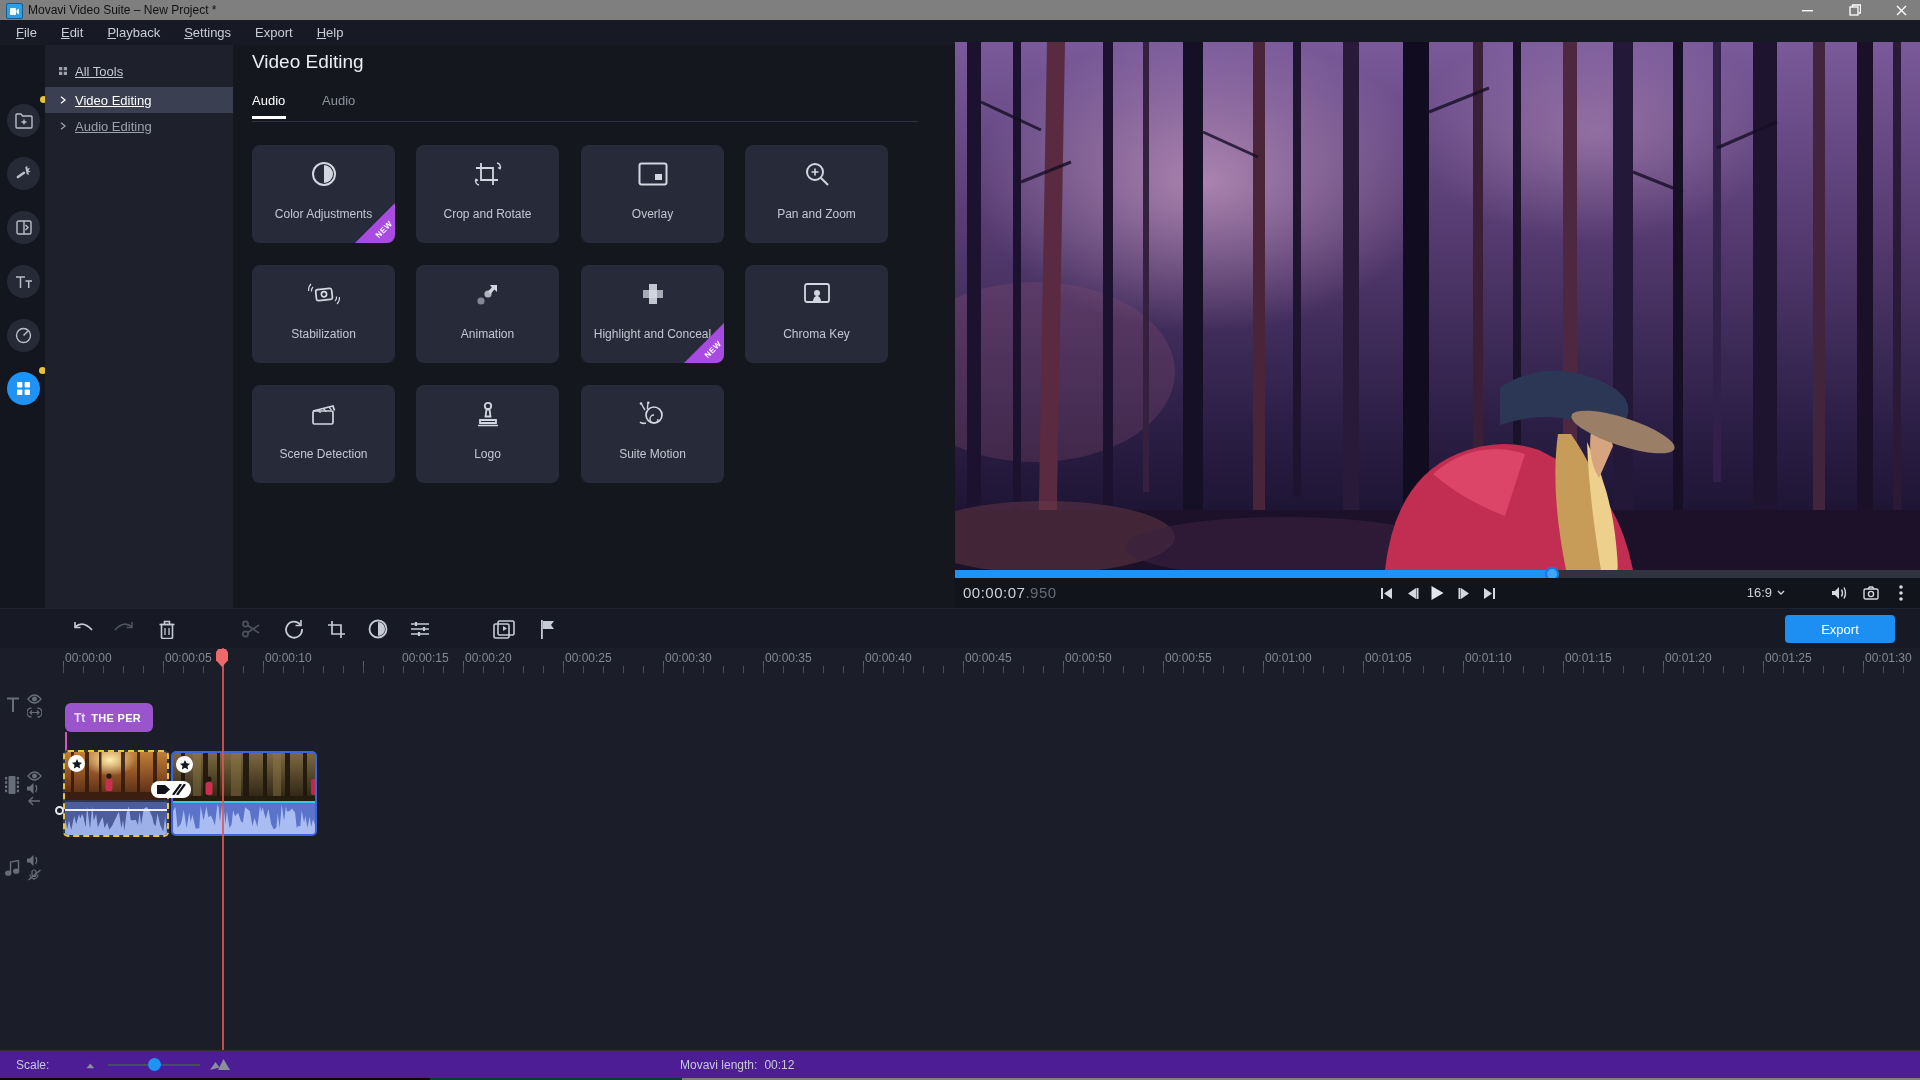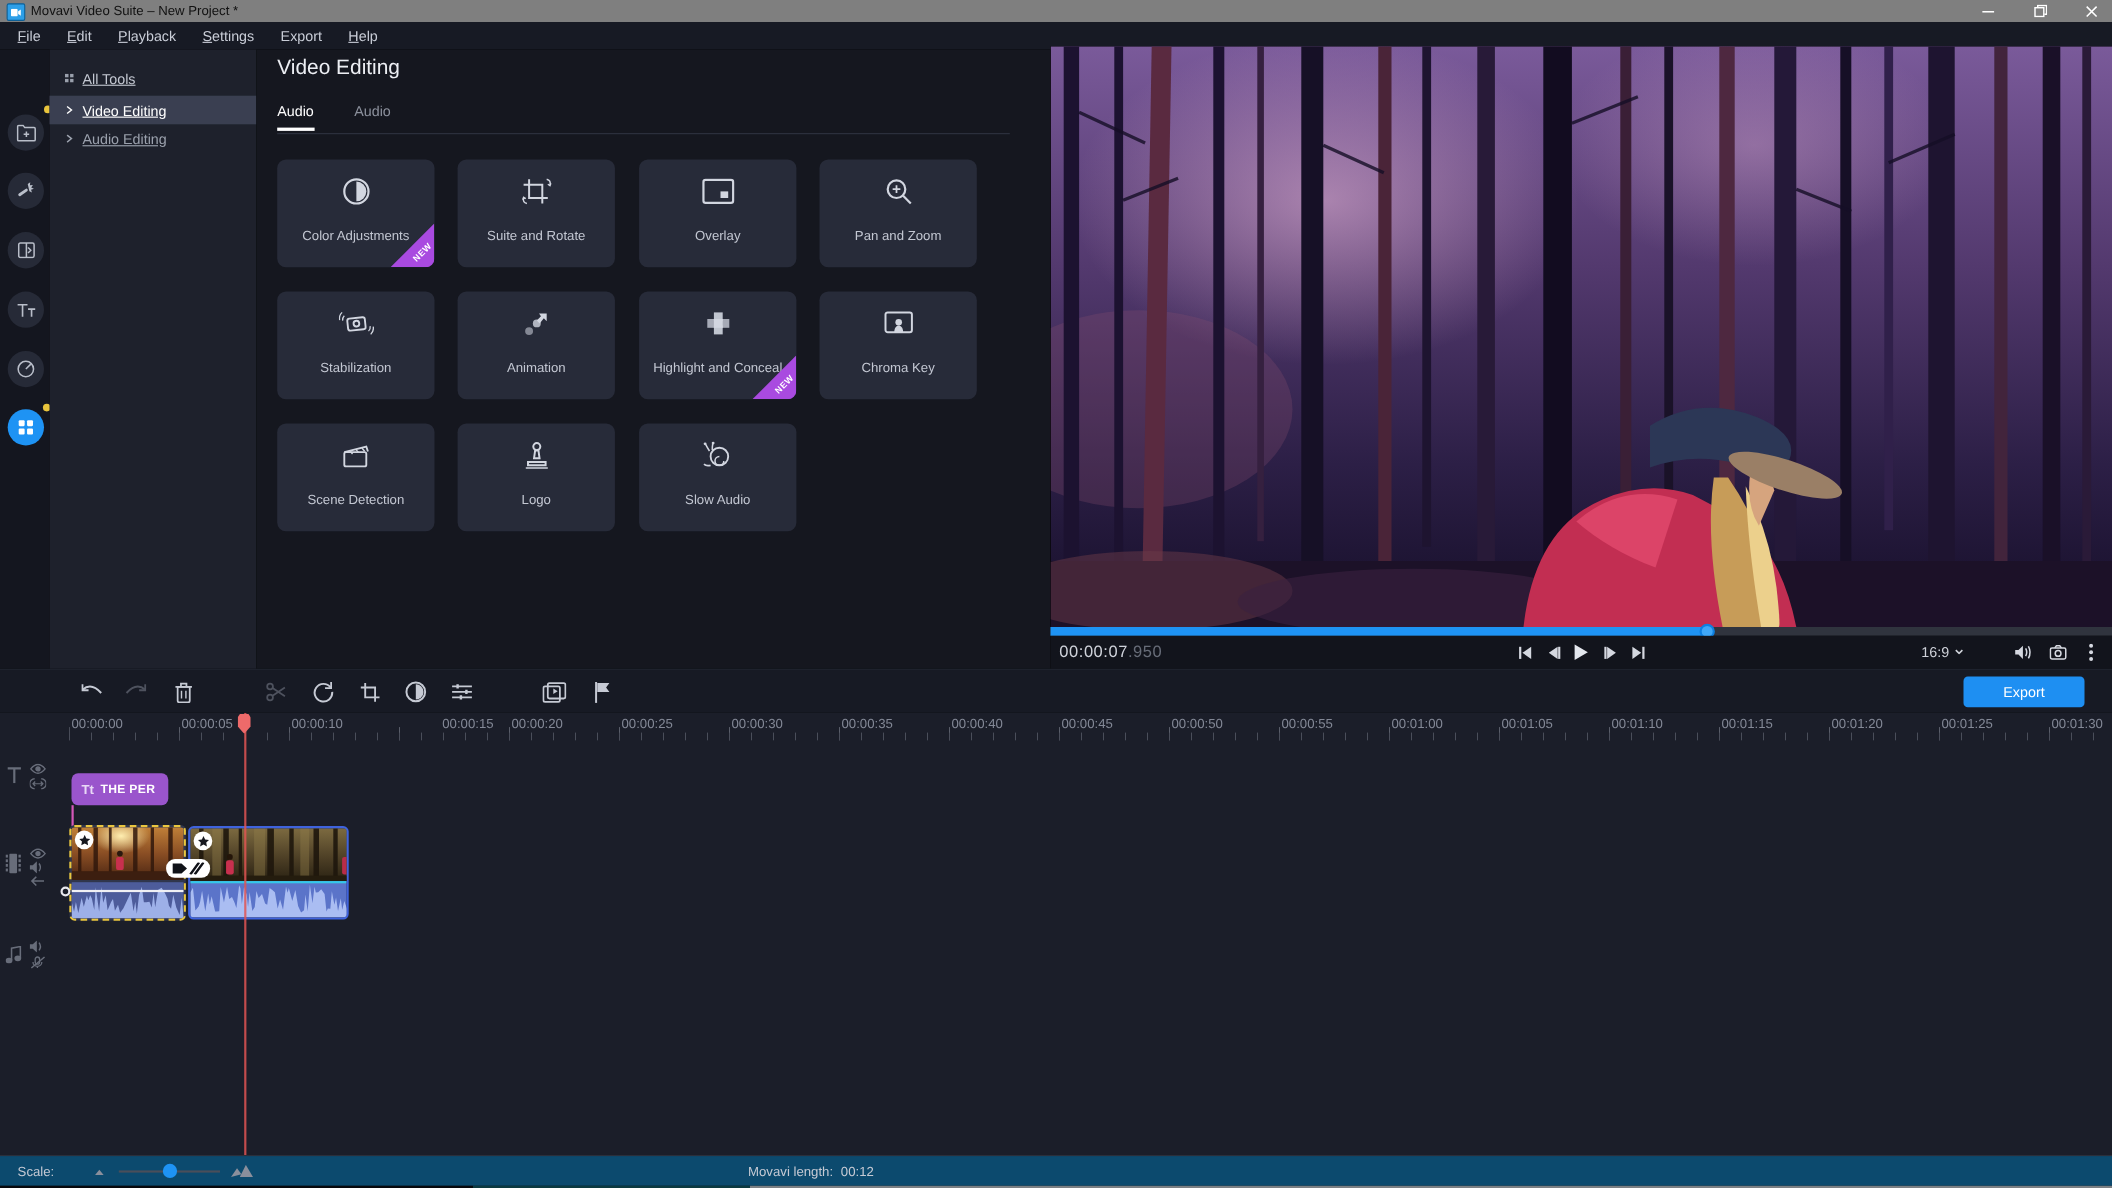--- a/index.html
+++ b/index.html
@@ -88,21 +88,21 @@
   .star-badge{width:17px;height:17px;border-radius:50%;background:#fff;display:flex;align-items:center;
               justify-content:center;position:absolute;}
   #transition-badge{left:151px;top:133px;width:40px;height:17px;background:#fff;border-radius:8px;
                     display:flex;align-items:center;justify-content:center;gap:1px;}
   #vol-handle{left:55px;top:158px;width:9px;height:9px;border-radius:50%;background:#1b1e29;
               border:2px solid #e8e8ee;box-sizing:border-box;}
   #playhead-line{left:222px;top:0px;width:2px;height:402px;background:rgba(224,85,82,.85);}
   #playhead-cap{left:216px;top:1px;width:12px;height:18px;background:#ee6a6a;
                 clip-path:polygon(18% 0,82% 0,100% 18%,100% 62%,50% 100%,0 62%,0 18%);}
   
-  #statusbar{left:0;top:1050px;width:1920px;height:28px;background:#0c4a6e;border-top:1px solid #2b2f3b;
+  #statusbar{left:0;top:1050px;width:1920px;height:28px;background:#4c1d95;border-top:1px solid #2b2f3b;
              box-sizing:border-box;color:#c6cad4;font-size:12px;}
   #scale-track{left:108px;top:13px;width:92px;height:2px;background:#4a4e5a;}
   #scale-handle{left:148px;top:7px;width:13px;height:13px;border-radius:50%;background:#1e93f4;}
   #edge-strip{left:0;top:1078px;width:1920px;height:2px;
       background:linear-gradient(90deg,#07090d 0 430px,#0c3a40 430px 682px,#7c8084 682px 100%);}
   svg{display:block;}
 </style>
 </head>
 <body>
 
@@ -230,21 +230,21 @@
   <div class="card abs" style="left:183px;top:100px;">
     <div class="cicon abs">
       <svg width="30" height="28" viewBox="0 0 30 28" fill="none" stroke="currentColor" stroke-width="1.8">
           <path d="M8 3v17h17M3 8h17v17"></path>
           <path d="M24 3q4 1 3 5" stroke-width="1.3"></path>
           <path d="M27.8 6.5l-.8 2.2-2-1.2" stroke-width="1.3"></path>
           <path d="M6 25q-4-1-3-5" stroke-width="1.3"></path>
           <path d="M2.2 21.5l.8-2.2 2 1.2" stroke-width="1.3"></path>
         </svg>
     </div>
-    <div class="clabel abs">Suite and Rotate</div>
+    <div class="clabel abs">Crop and Rotate</div>
   </div>
   <div class="card abs" style="left:348px;top:100px;">
     <div class="cicon abs">
       <svg width="30" height="24" viewBox="0 0 30 24" fill="none" stroke="currentColor" stroke-width="2">
           <rect x="1.5" y="1.5" width="27" height="21" rx="2"></rect>
           <rect x="17" y="12" width="7" height="6" fill="currentColor" stroke="none"></rect>
         </svg>
     </div>
     <div class="clabel abs">Overlay</div>
   </div>
@@ -333,21 +333,21 @@
     <div class="cicon abs">
       <svg width="30" height="26" viewBox="0 0 30 26" fill="none" stroke="currentColor" stroke-width="1.7">
           <circle cx="16" cy="14" r="8"></circle>
           <path d="M16 14a4 4 0 1 0 4 4" stroke-width="1.4"></path>
           <path d="M8 22q-4 1-6-1" stroke-width="1.6"></path>
           <path d="M7 9q-2-3-3.5-6M9.5 8q0-3 .5-6" stroke-width="1.4"></path>
           <circle cx="3" cy="2.5" r="1.3" fill="currentColor" stroke="none"></circle>
           <circle cx="10.3" cy="1.8" r="1.3" fill="currentColor" stroke="none"></circle>
         </svg>
     </div>
-    <div class="clabel abs">Slow Audio</div>
+    <div class="clabel abs">Suite Motion</div>
   </div>
 </div>
 
 <div id="preview" class="abs">
   <svg width="965" height="528" viewBox="0 0 965 528" preserveAspectRatio="none">
     <defs>
       <linearGradient id="sky" x1="0" y1="0" x2="0" y2="1">
         <stop offset="0" stop-color="#7a5a9a"></stop>
           <stop offset=".38" stop-color="#53396e"></stop>
         <stop offset=".72" stop-color="#2c1f46"></stop>

